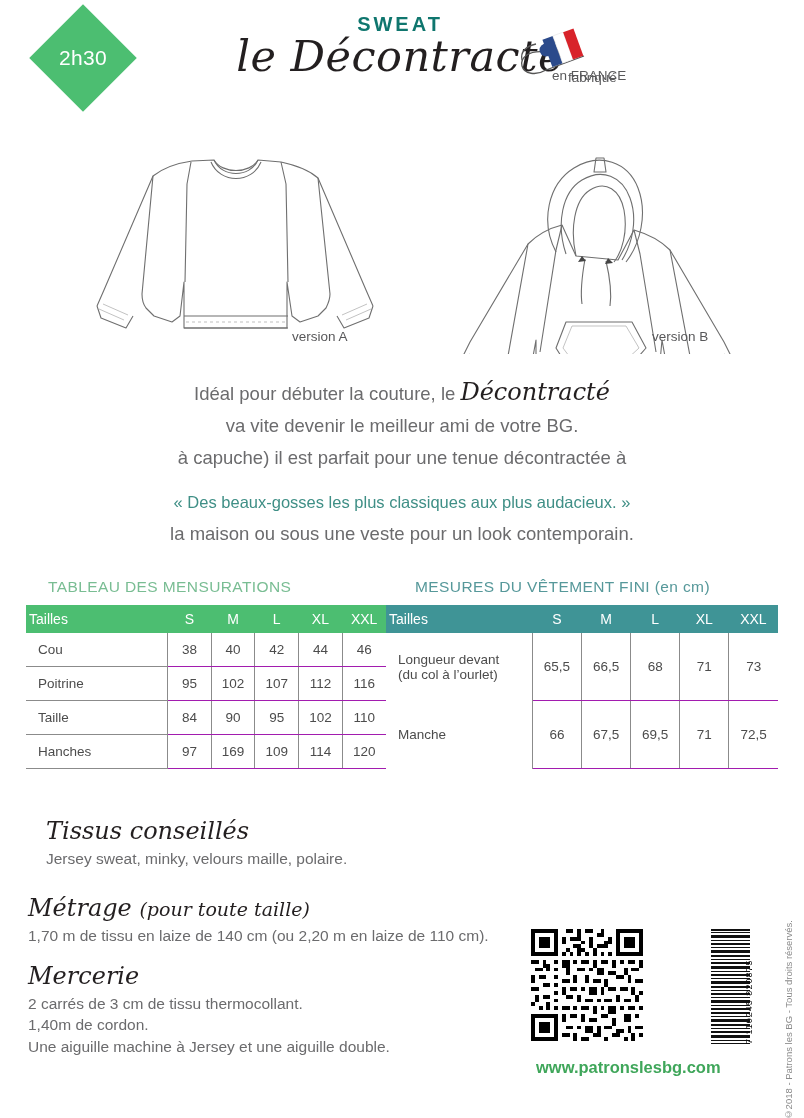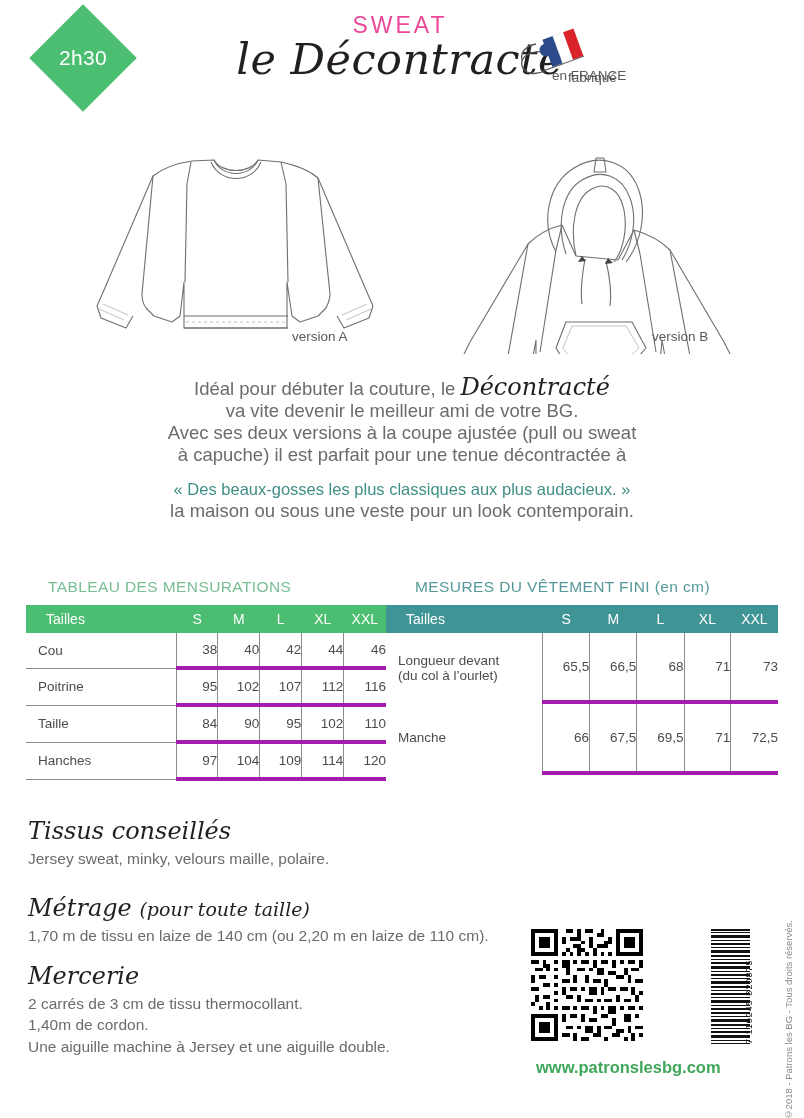--- a/index.html
+++ b/index.html
@@ -40,25 +40,25 @@
     letter-spacing: .3px;
   }
 
   #title-block {
     position: absolute;
     left: 210px; top: 14px;
     width: 380px;
     text-align: center;
   }
   #category-title {
-    font-size: 23px;
+    font-size: 20px;
     letter-spacing: 3px;
-    color: #ec4899;
-    font-family: "Liberation Sans", sans-serif;
-    font-weight: 400;
+    color: #0f766e;
+    font-family: "Liberation Sans", sans-serif;
+    font-weight: 700;
     line-height: 1;
   }
   #pattern-title {
     margin-top: -2px;
     font-family: "DejaVu Serif", serif;
     font-style: italic;
     font-size: 43px;
     color: #231f20;
     line-height: 1.15;
     letter-spacing: .5px;
@@ -96,21 +96,21 @@
   #version-a-label { left: 292px; top: 225px; }
   #version-b-label { left: 652px; top: 225px; }
 
   
   #description {
     position: absolute;
     left: 102px; top: 376px;
     width: 600px;
     text-align: center;
     font-size: 18.5px;
-    line-height: 22px;
+    line-height: 32px;
     color: #6b6b6d;
     font-family: "Liberation Sans", sans-serif;
     font-weight: 300;
   }
   #description .script-inline {
     font-family: "DejaVu Serif", serif;
     font-style: italic;
     font-size: 24px;
     color: #231f20;
   }
@@ -148,24 +148,24 @@
   .size-table th {
     color: #ffffff;
     font-weight: normal;
     font-size: 14px;
     height: 28px;
     padding: 0;
   }
   #measurements-table th { background: #4cbe71; }
   #finished-table th    { background: #3f9496; }
 
-  .size-table th.label-col { text-align: left; padding-left: 20px; }
+  .size-table th.label-col { text-align: left; padding-left: 3px; }
   .size-table td {
-    border-bottom: 4px solid #a21caf;
-    text-align: right;
+    border-bottom: 1px solid #a21caf;
+    text-align: center;
     height: 33px;
     padding: 0;
   }
   .size-table td.label-col {
     text-align: left;
     padding-left: 12px;
     border-right: 1px solid #8b8b8b;
     border-bottom: none;
   }
   #measurements-table td.label-col { border-bottom: 1px solid #8b8b8b; }
@@ -188,21 +188,21 @@
     font-size: 19px;
   }
   .info-body {
     font-size: 15.5px;
     line-height: 21.5px;
     color: #6b6b6d;
     font-family: "Liberation Sans", sans-serif;
     font-weight: 300;
     margin-top: 2px;
   }
-  #fabrics-section { margin-bottom: 26px; }
+  #fabrics-section { margin-bottom: 26px; margin-left: 18px; }
   #yardage-section { margin-bottom: 17px; }
 
   
   #qr-code {
     position: absolute;
     left: 531px; top: 929px;
     width: 112px; height: 112px;
   }
   #barcode {
     position: absolute;
@@ -389,21 +389,20 @@
 
   <span class="version-label" id="version-a-label">version A</span>
   <span class="version-label" id="version-b-label">version B</span>
 </div>
 
 <div id="description">
   <div>
     <span>Idéal pour débuter la couture, le </span><span class="script-inline">Décontracté</span>
   </div>
   <div>va vite devenir le meilleur ami de votre BG.</div>
-  <div>Avec ses deux versions à la coupe ajustée (pull ou sweat</div>
   <div>à capuche) il est parfait pour une tenue décontractée à</div>
   <div id="tagline">« Des beaux-gosses les plus classiques aux plus audacieux. »</div>
   <div>la maison ou sous une veste pour un look contemporain.</div>
 </div>
 
 <div id="tables">
 
   <div class="table-title" id="measurements-title">TABLEAU DES MENSURATIONS</div>
   <div class="table-title" id="finished-title">MESURES DU VÊTEMENT FINI (en cm)</div>
 
@@ -439,21 +438,21 @@
         <td class="label-col">Taille</td>
         <td class="val">84</td>
         <td class="val">90</td>
         <td class="val">95</td>
         <td class="val">102</td>
         <td class="val">110</td>
       </tr>
       <tr>
         <td class="label-col">Hanches</td>
         <td class="val">97</td>
-        <td class="val">104</td>
+        <td class="val">169</td>
         <td class="val">109</td>
         <td class="val">114</td>
         <td class="val">120</td>
       </tr>
     </tbody>
   </table>
 
   <table class="size-table" id="finished-table">
     <thead>
       <tr>

